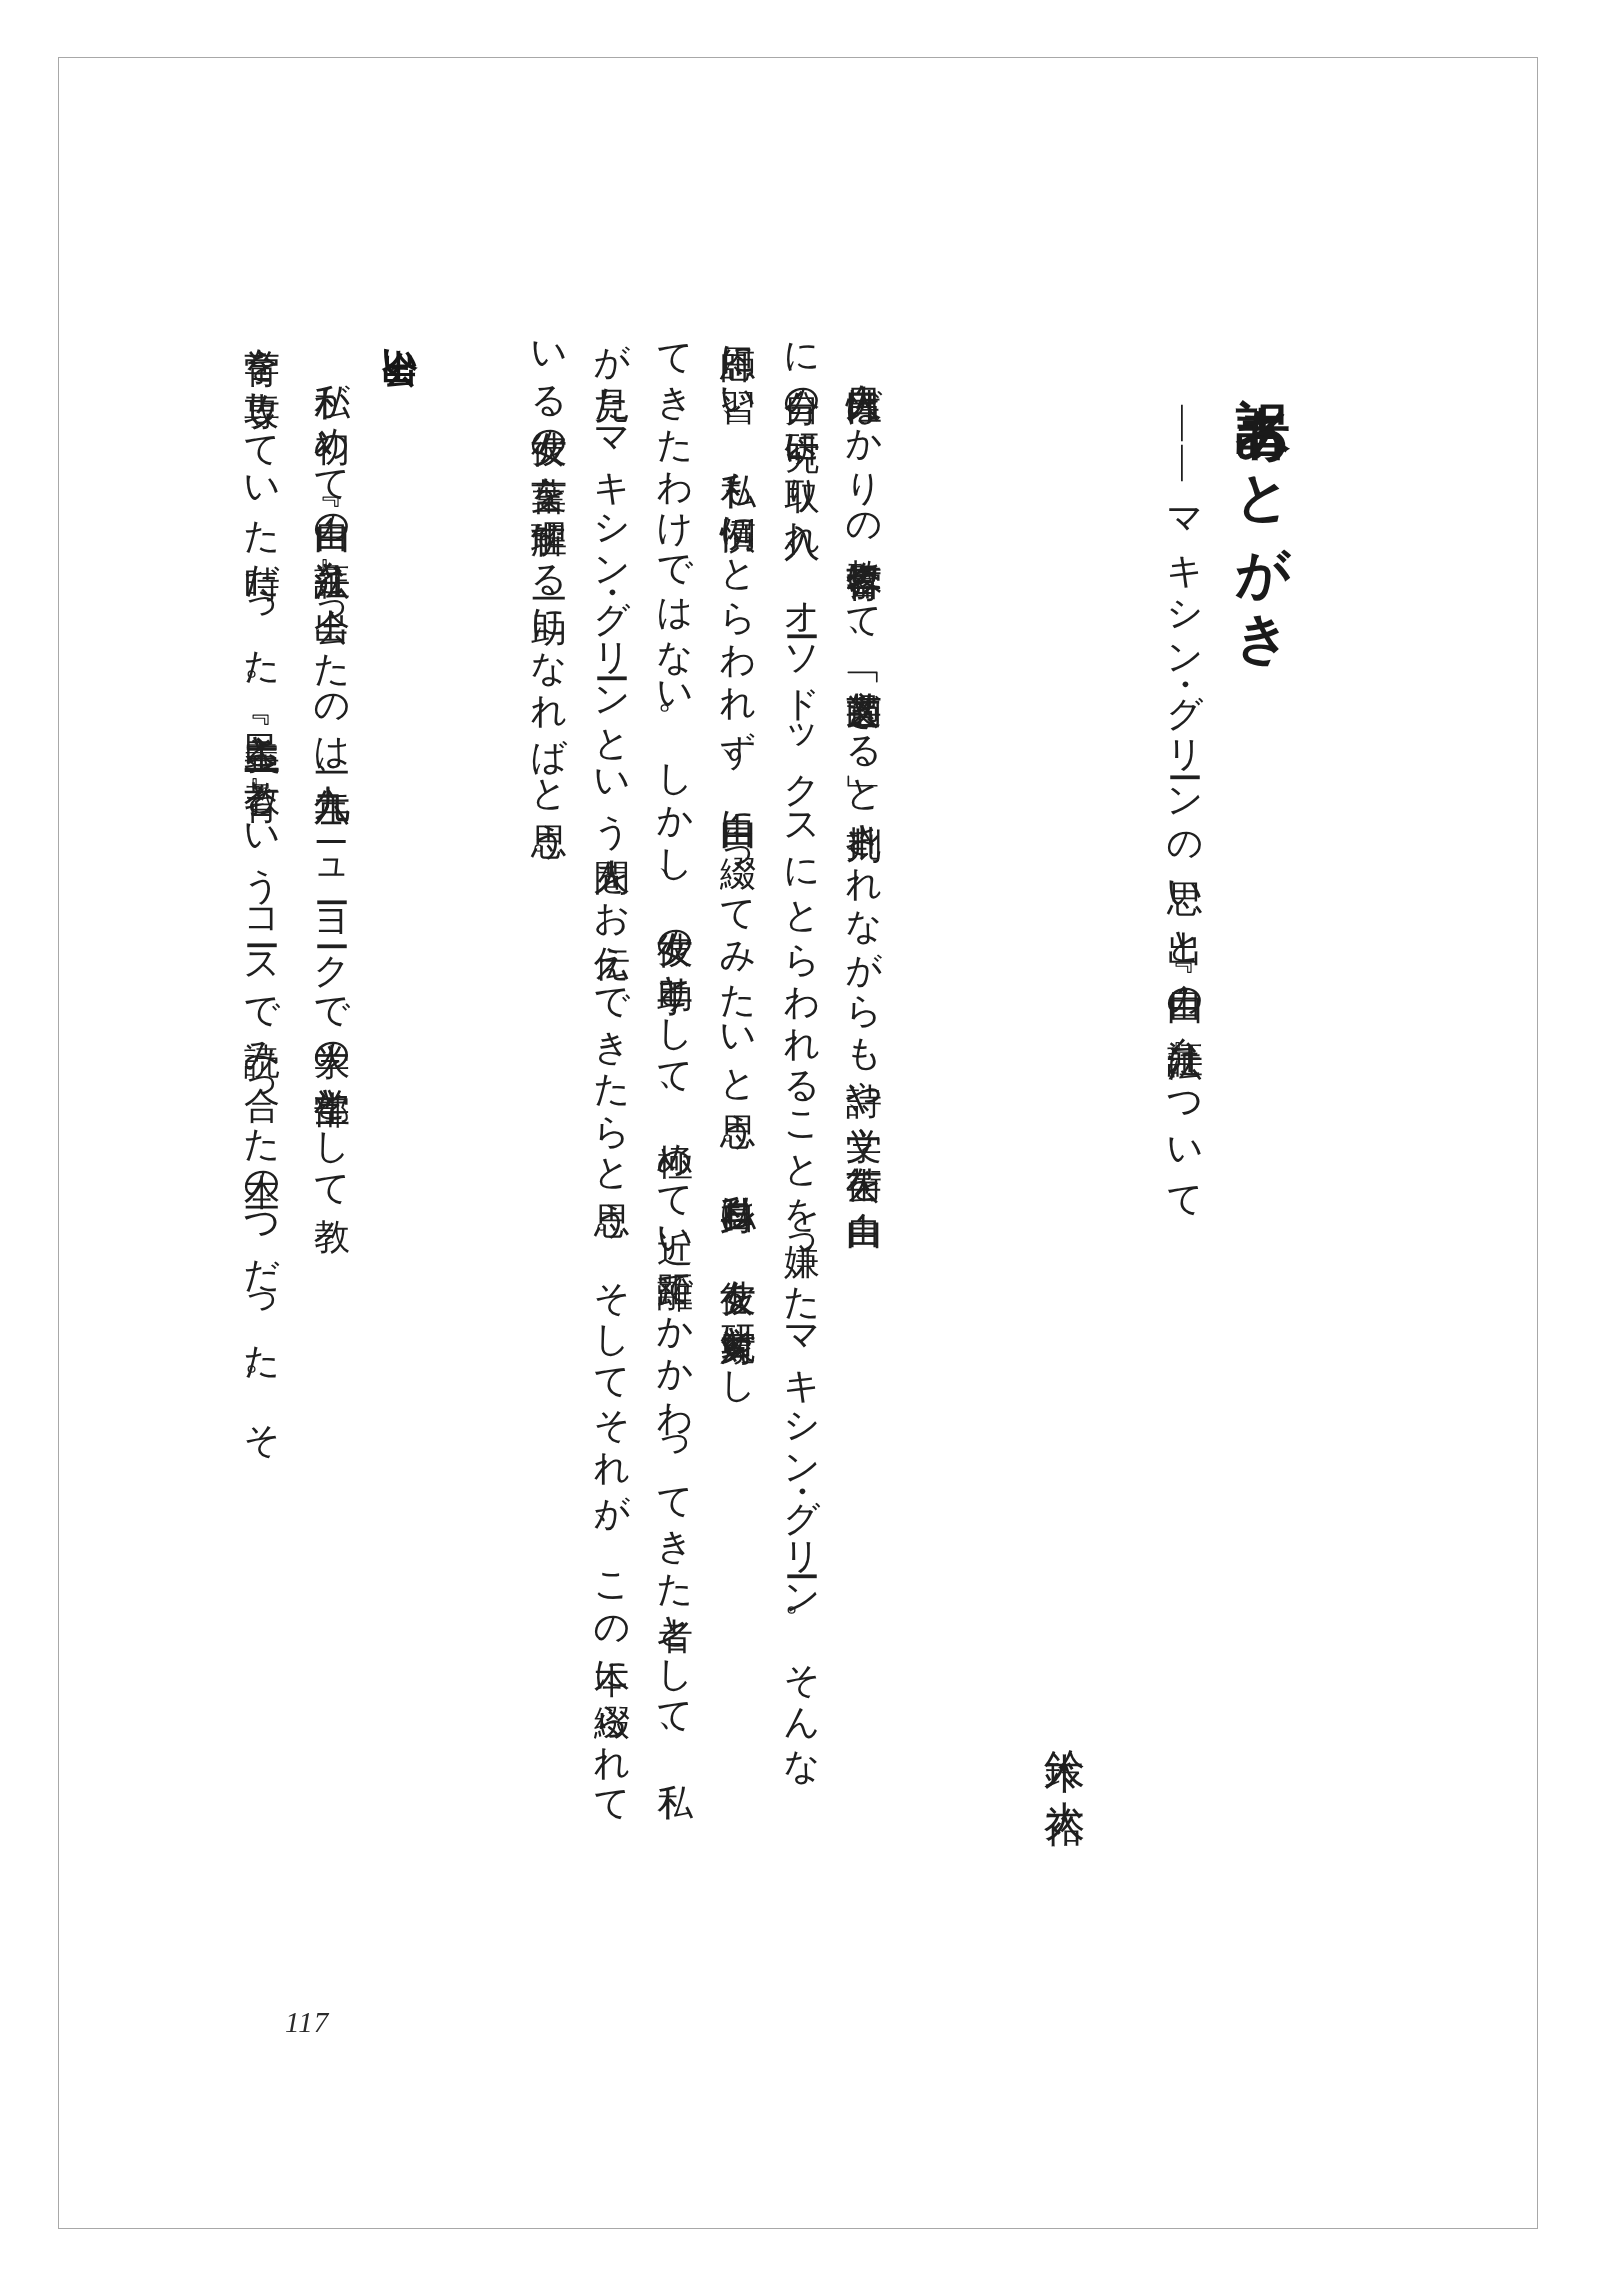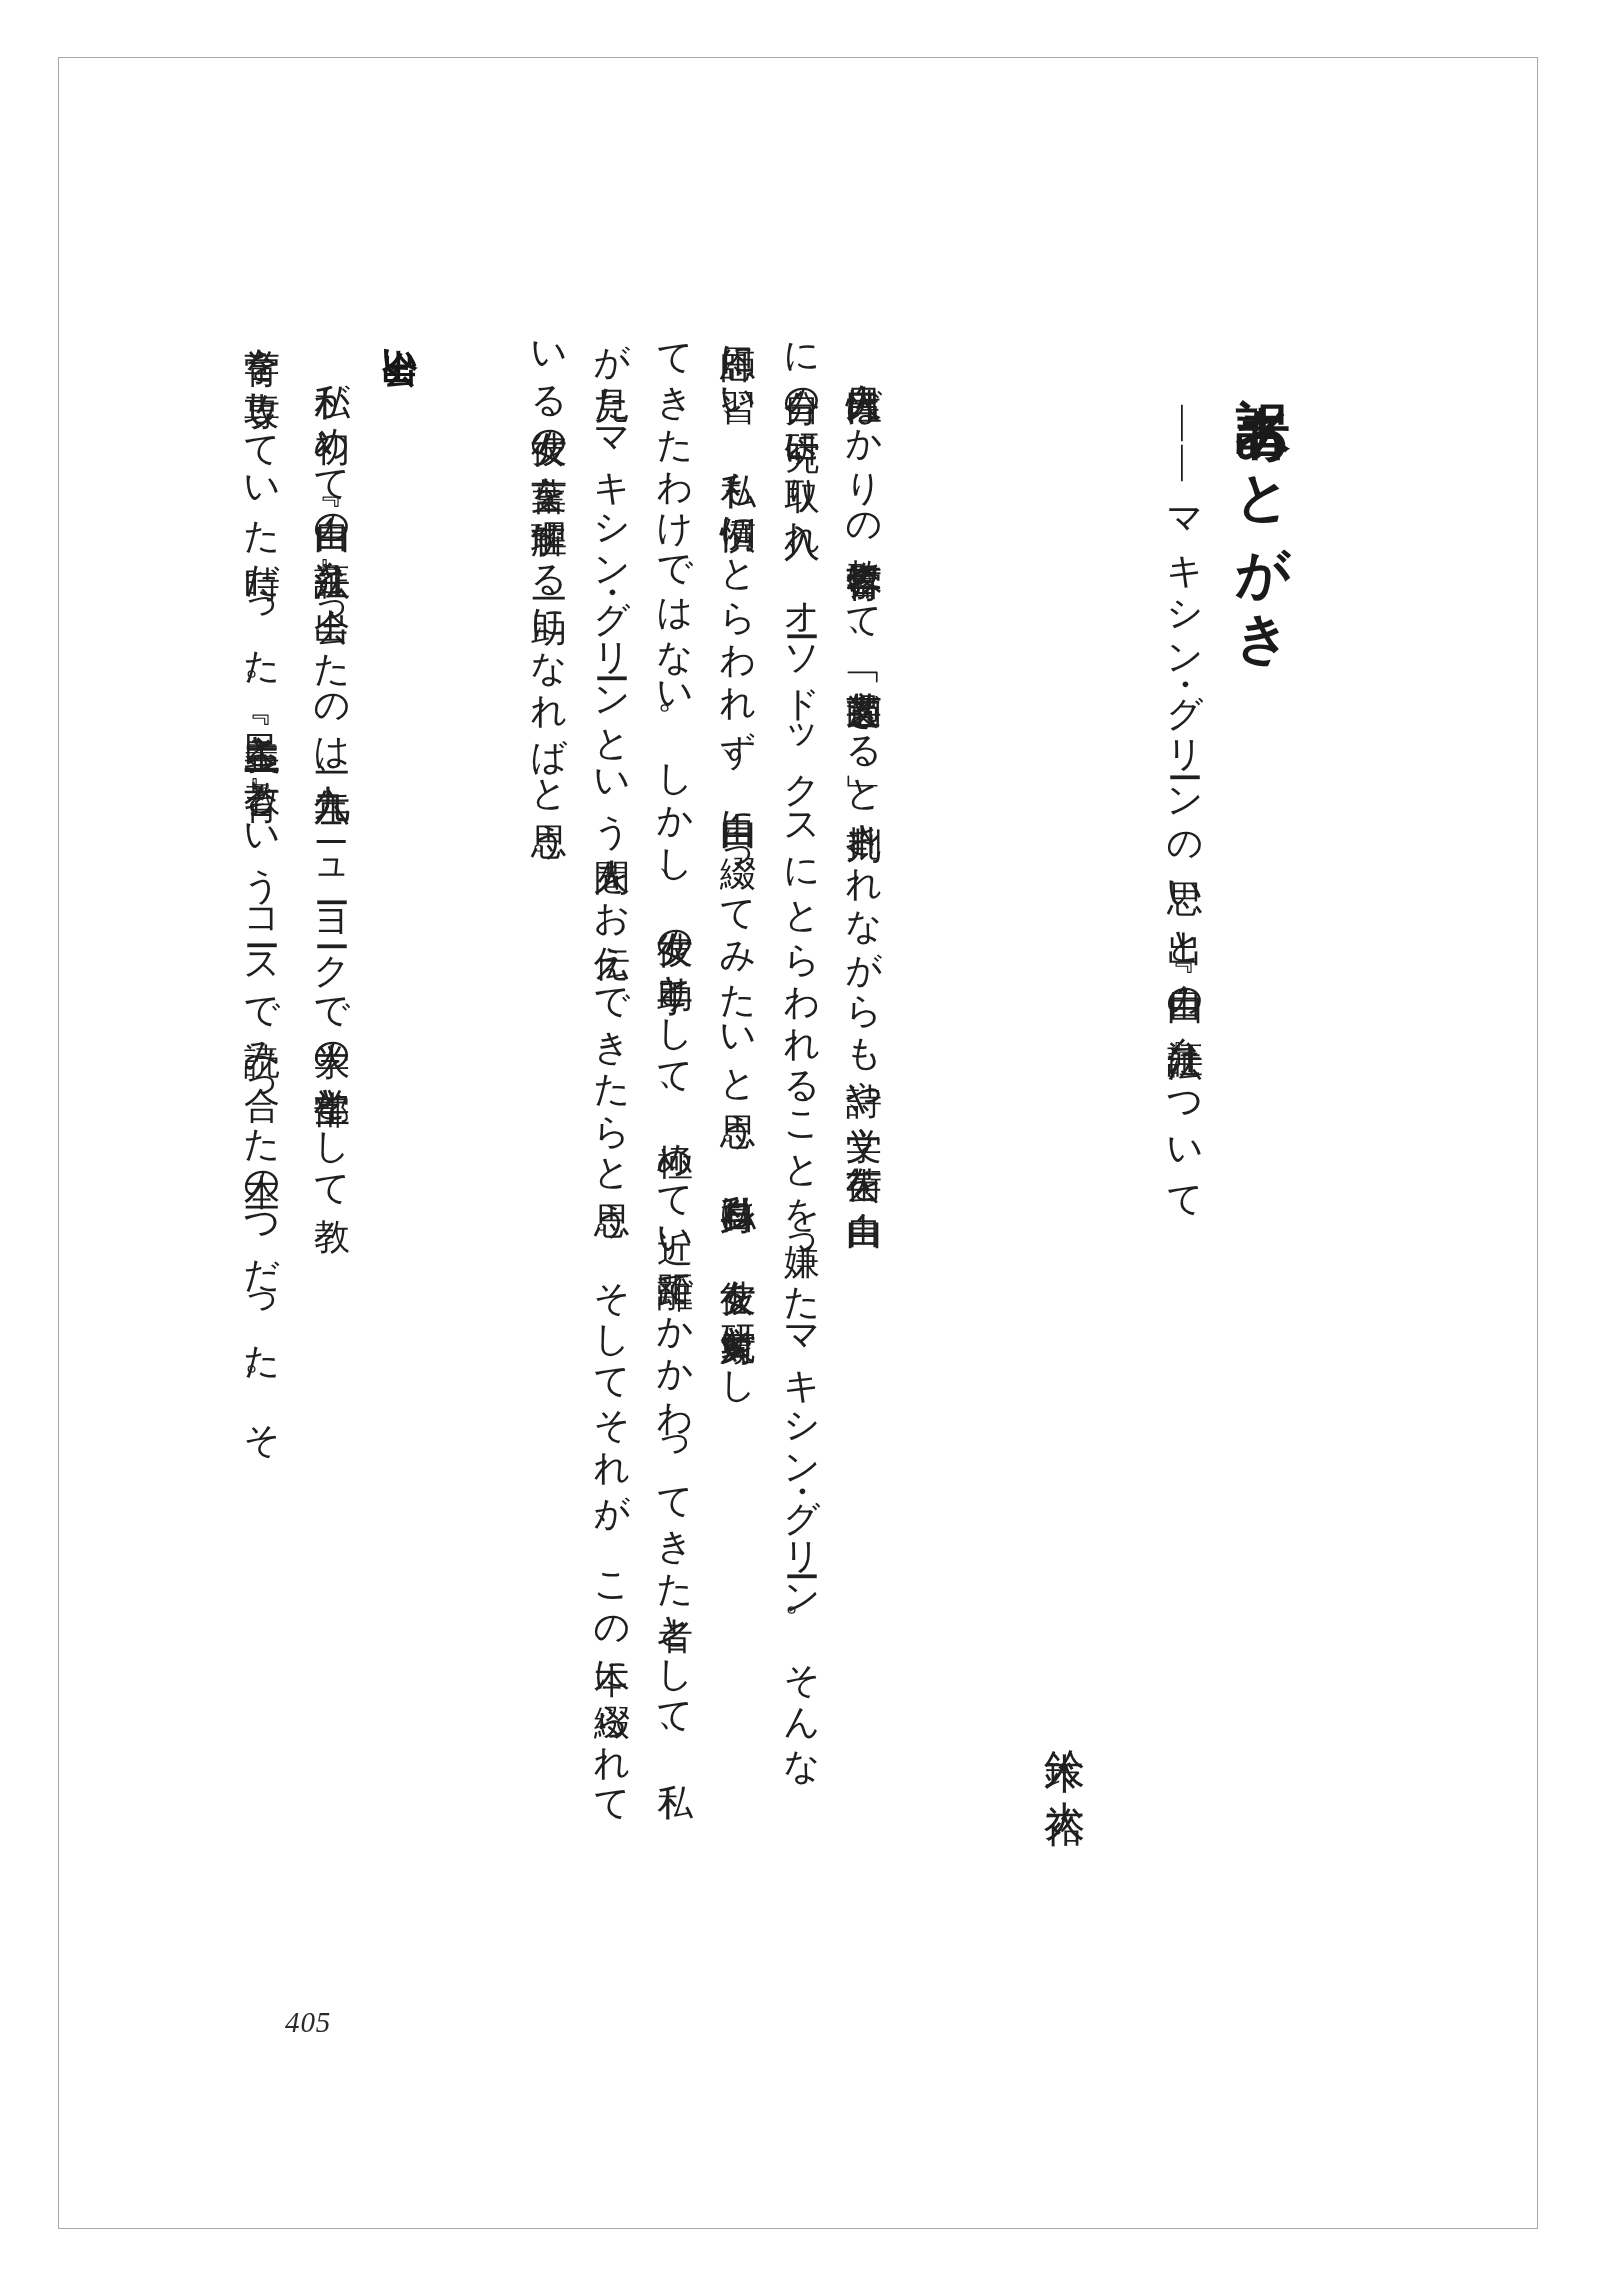--- a/index.html
+++ b/index.html
@@ -73,14 +73,14 @@
 <div class="vcol bodyline" style="left:720px;top:318px;">恩師に習い、私も慣例にとらわれず、自由に綴ってみたいと思う。私自身は、彼女を研究対象とし</div>
 <div class="vcol bodyline" style="left:657px;top:318px;">てきたわけではない。しかし、彼女の助手として、極めて近い距離でかかわってきた者として、私</div>
 <div class="vcol bodyline" style="left:594px;top:318px;">が見たマキシン・グリーンという人間をお伝えできたらと思う。そしてそれが、この本に綴られて</div>
 <div class="vcol bodyline" style="left:531px;top:318px;">いる彼女の言葉を理解する一助になればと思う。</div>
 
 <div class="vcol heading" style="left:382px;top:320px;">出会い</div>
 
 <div class="vcol bodyline" style="left:314px;top:356px;">私が初めて『自由の弁証法』と出会ったのは一九九六年、ニューヨークで大学の学部生として教</div>
 <div class="vcol bodyline" style="left:244px;top:319px;">育学を専攻していた時だった。『民主主義と教育』というコースで読み合った本の一つだった。そ</div>
 
-<div class="pagenum" style="left:285px;top:2006px;">405</div>
+<div class="pagenum" style="left:285px;top:2006px;">117</div>
 
 
 </body></html>

